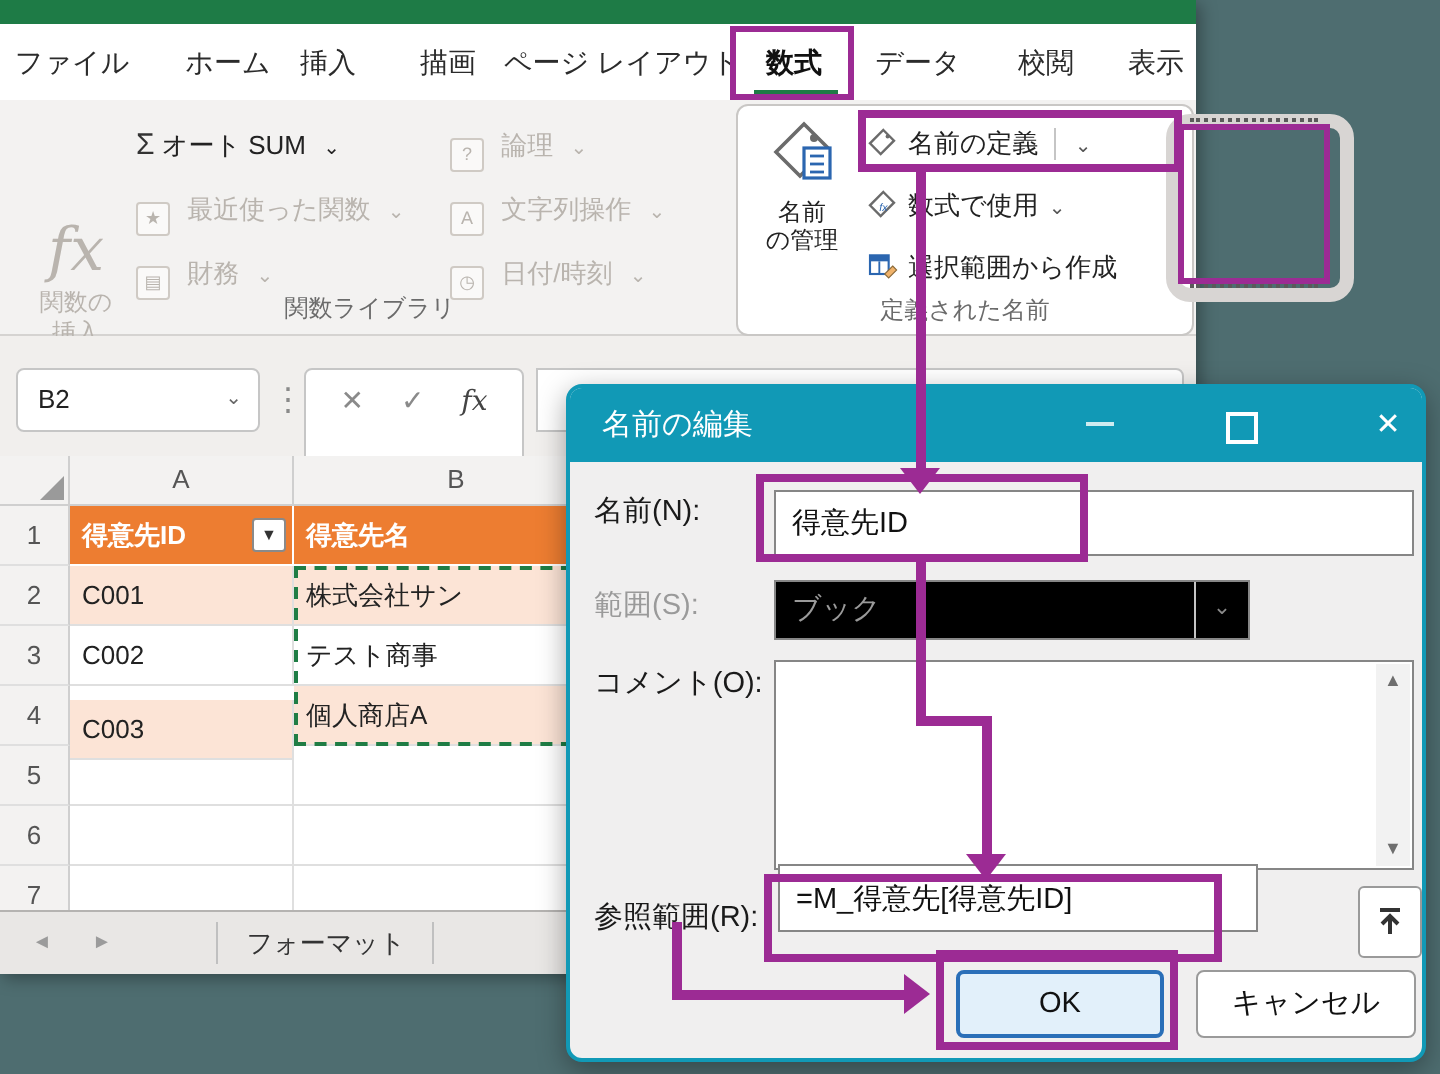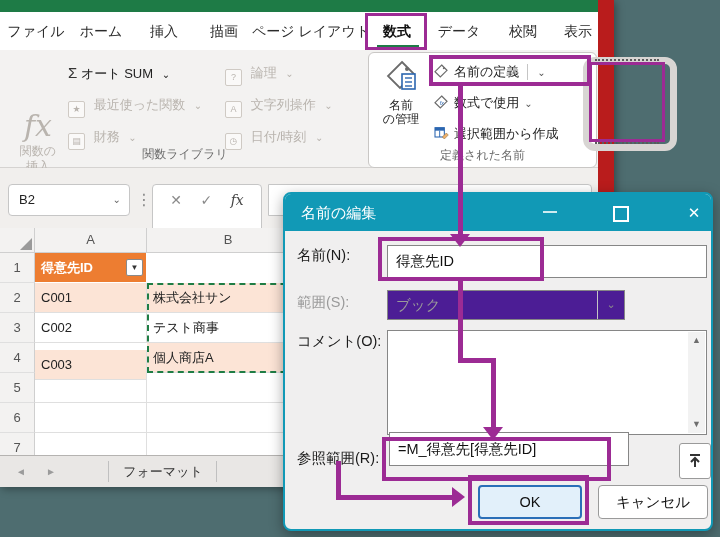--- a/index.html
+++ b/index.html
@@ -4,21 +4,21 @@
 <style>
   html,body{margin:0;padding:0;}
   body{width:720px;height:537px;position:relative;overflow:hidden;
        background:#4e6d70;font-family:"Liberation Sans","DejaVu Sans",sans-serif;
        -webkit-font-smoothing:antialiased;}
   .abs{position:absolute;}
   .noselect{user-select:none;}
 
   
   #excel{left:0;top:0;width:598px;height:487px;background:#b91c1c;z-index:1;
-         box-shadow:2px 2px 8px rgba(0,0,0,.35);padding-left:16px;}
+         box-shadow:2px 2px 8px rgba(0,0,0,.35);}
   #greenbar{left:0;top:0;width:598px;height:12px;background:#1e7b46;}
   #tabrow{left:0;top:12px;width:598px;height:38px;background:#fff;}
   .rtab{position:absolute;top:0;height:38px;line-height:38px;font-size:14px;color:#2b2b2b;
         transform:translateX(-50%);white-space:nowrap;}
   .rtab.active{font-weight:bold;color:#111;}
   #tab-underline{background:#1e7b46;height:3px;}
 
   
   #ribbon{left:0;top:50px;width:598px;height:118px;background:#f3f2f1;border-bottom:1px solid #d5d3d1;box-sizing:border-box;}
   .rb-item{position:absolute;height:26px;line-height:26px;font-size:13px;white-space:nowrap;}
@@ -86,21 +86,21 @@
           box-shadow:0 4px 14px rgba(0,0,0,.35);}
   #dlg-title{left:0;top:0;width:100%;height:37px;background:#1199b6;color:#fff;font-size:15px;
              line-height:37px;padding-left:16px;box-sizing:border-box;}
   #dlg-min{left:258px;top:17px;width:14px;height:2px;background:rgba(255,255,255,.8);}
   #dlg-max{left:328px;top:12px;width:12px;height:12px;border:2px solid #fff;box-sizing:content-box;}
   #dlg-close{left:394px;top:0;width:30px;height:37px;line-height:37px;text-align:center;color:#fff;font-size:15px;}
   .dlg-label{position:absolute;font-size:14.5px;color:#1a1a1a;}
   .dlg-label.disabled{color:#9a9a9a;}
   .dlg-input{position:absolute;background:#fff;border:1px solid #868686;box-sizing:border-box;
              font-size:14.5px;color:#111;padding:0 0 0 8px;font-family:inherit;}
-  #scope-combo{background:#4c1d95;color:#9a9a9a;line-height:28px;}
+  #scope-combo{background:#000000;color:#9a9a9a;line-height:28px;}
   #scope-arrow{position:absolute;right:0;top:0;width:26px;height:28px;border-left:1px solid #c5c5c5;
                text-align:center;line-height:26px;color:#8a8a8a;font-size:11px;}
   #comment-box{background:#fff;border:1px solid #868686;box-sizing:border-box;}
   #comment-scroll{position:absolute;right:1px;top:1px;width:17px;height:101px;background:#f2f2f2;}
   .scr{position:absolute;left:0;width:17px;height:17px;text-align:center;font-size:9px;color:#6e6e6e;line-height:17px;}
   #collapse-btn{position:absolute;background:#fff;border:1px solid #9a9a9a;border-radius:3px;box-sizing:border-box;
                 text-align:center;}
   #ok-btn{position:absolute;background:#e2f0fa;border:2px solid #2a6fb8;border-radius:4px;box-sizing:border-box;
           font-size:14.5px;color:#111;text-align:center;line-height:30px;}
   #cancel-btn{position:absolute;background:#fff;border:1px solid #9a9a9a;border-radius:4px;box-sizing:border-box;
@@ -116,21 +116,21 @@
                border-bottom:10px solid transparent;border-left:13px solid #9c2b94;z-index:60;pointer-events:none;}
 </style>
 </head>
 <body class="noselect">
 
 <div id="excel" class="abs">
   <div id="greenbar" class="abs"></div>
 
   <div id="tabrow" class="abs">
     <span class="rtab" style="left:36px">ファイル</span>
-    <span class="rtab" style="left:101px">ホーム</span>
+    <span class="rtab" style="left:114px">ホーム</span>
     <span class="rtab" style="left:164px">挿入</span>
     <span class="rtab" style="left:224px">描画</span>
     <span class="rtab" style="left:311px">ページ レイアウト</span>
     <span class="rtab active" style="left:397px">数式</span>
     <span class="rtab" style="left:459px">データ</span>
     <span class="rtab" style="left:523px">校閲</span>
     <span class="rtab" style="left:578px">表示</span>
     <div id="tab-underline" class="abs" style="left:377px;top:33px;width:42px"></div>
   </div>
 
@@ -241,20 +241,21 @@
     <div class="rownum" style="top:85px">3</div>
     <div class="rownum" style="top:115px">4</div>
     <div class="rownum" style="top:145px">5</div>
     <div class="rownum" style="top:175px">6</div>
     <div class="rownum" style="top:205px">7</div>
 
     <div class="cell cA hcell" style="top:25px">
       <span>得意先ID</span>
       <div id="filter-btn"><span>▼</span></div>
     </div>
+    <div class="cell cB hcell" style="top:25px">得意先名</div>
 
     <div class="cell cA band" style="top:55px">C001</div>
     <div class="cell cB band" style="top:55px">株式会社サン</div>
     <div class="cell cA" style="top:85px">C002</div>
     <div class="cell cB" style="top:85px">テスト商事</div>
     <div class="cell cA band" style="top:122px">C003</div>
     <div class="cell cB band" style="top:115px">個人商店A</div>
     <div class="cell cA" style="top:145px"></div>
     <div class="cell cB" style="top:145px"></div>
     <div class="cell cA" style="top:175px"></div>

